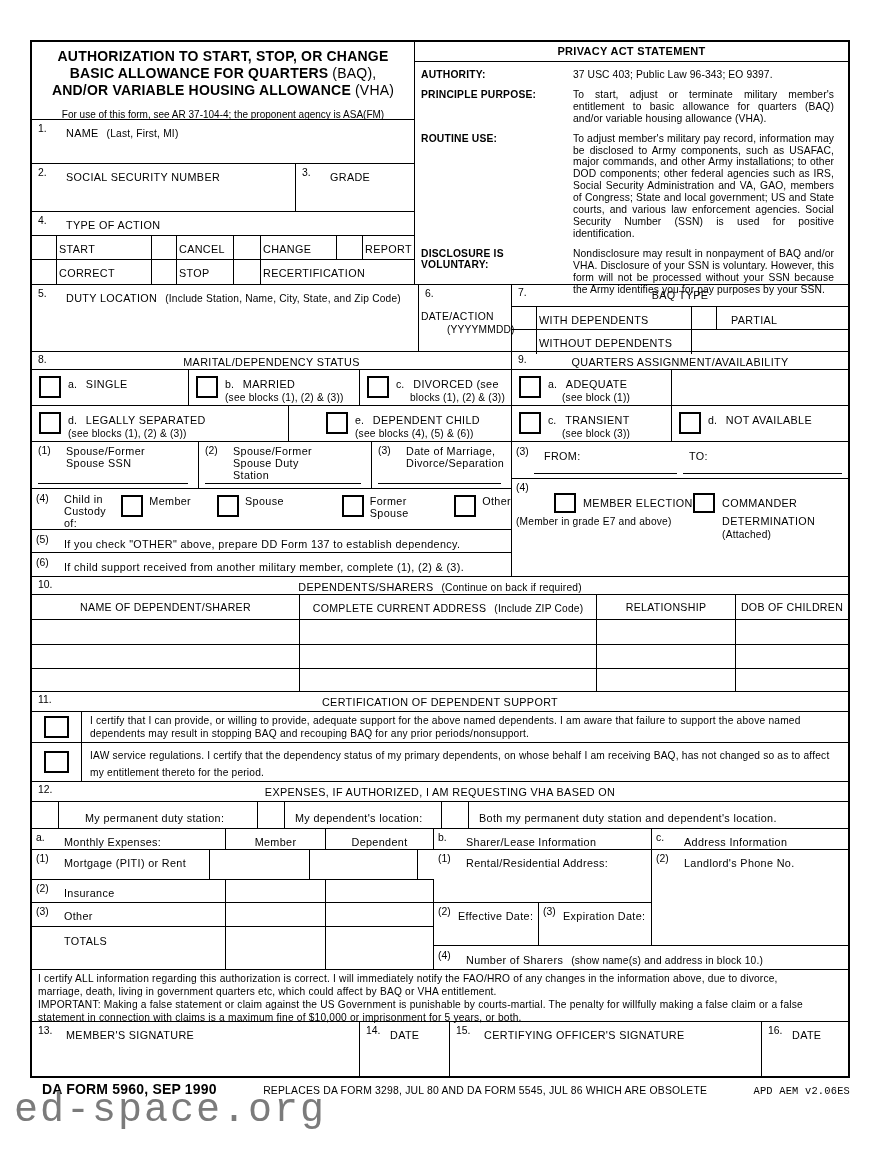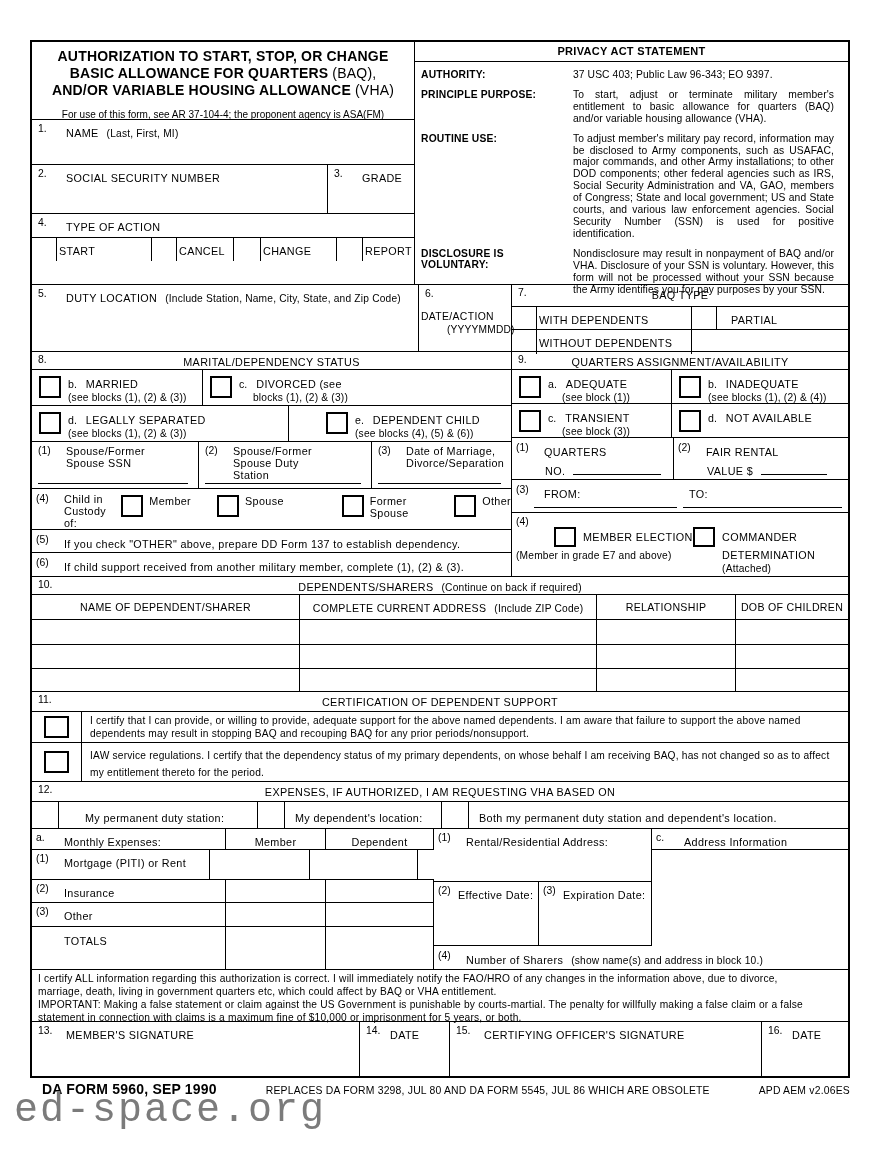--- a/index.html
+++ b/index.html
@@ -32,60 +32,68 @@
   .t1 { font-size:14px; font-weight:bold; letter-spacing:.2px; line-height:17px; }
   .t1 .nrm { font-weight:normal; }
   .tnote { font-size:10px; margin-top:10px; }
   .pv-grid { display:grid; grid-template-columns:152px 1fr; row-gap:8px; padding:7px 8px 0 6px; }
   .pv-lbl { font-size:10.3px; font-weight:bold; letter-spacing:.2px; }
   .pv-val { font-size:10.3px; line-height:11.9px; text-align:justify; letter-spacing:.1px; }
   .thdr { font-size:10.6px; letter-spacing:.3px; text-align:center; }
   .footer { position:absolute; left:30px; top:1081px; width:820px; display:flex; align-items:baseline; }
   .footer .fid { font-size:14px; font-weight:bold; margin-left:12px; letter-spacing:.2px; }
   .footer .frep { flex:1; text-align:center; font-size:10.4px; letter-spacing:.2px; }
-  .footer .fver { font-size:10.4px; letter-spacing:.2px; }
+  .footer .fver { font-size:10.4px; letter-spacing:.2px;font-family:Liberation Mono, monospace; }
   .watermark { position:absolute; left:14px; top:1088px; font-family:"Liberation Mono", monospace; font-size:40px; color:#7b7b7b; letter-spacing:2px; }
 </style>
 </head>
 <body>
 
 <div class="form">
 
   <div class="r bb" style="height:243px">
     <div class="col br" style="width:383px">
       <div class="title-block bb" style="height:78px">
         <div class="t1">AUTHORIZATION TO START, STOP, OR CHANGE</div>
         <div class="t1"><b>BASIC ALLOWANCE FOR QUARTERS</b><span class="nrm"> (BAQ),</span></div>
         <div class="t1"><b>AND/OR VARIABLE HOUSING ALLOWANCE</b><span class="nrm"> (VHA)</span></div>
         <div class="tnote">For use of this form, see AR 37-104-4; the proponent agency is ASA(FM)</div>
       </div>
       <div class="cell bb pad" style="height:45px">
         <span class="num">1.</span><span class="lbl">NAME</span><span class="hint">(Last, First, MI)</span>
       </div>
       <div class="r bb" style="height:49px">
-        <div class="cell br pad" style="width:296px">
+        <div class="cell br pad" style="width:264px">
           <span class="num">2.</span><span class="lbl">SOCIAL SECURITY NUMBER</span>
         </div>
         <div class="cell pad" style="flex:1">
           <span class="num">3.</span><span class="lbl">GRADE</span>
         </div>
       </div>
       <div class="col" style="flex:1">
         <div class="cell pad" style="height:23px">
           <span class="num">4.</span><span class="lbl">TYPE OF ACTION</span>
         </div>
         <div class="r bt" style="height:24px">
           <div class="cbcell" style="width:25px"></div>
           <div class="cell br pad" style="width:95px"><span class="lbl">START</span></div>
           <div class="cbcell" style="width:25px"></div>
           <div class="cell br pad" style="width:57px"><span class="lbl">CANCEL</span></div>
           <div class="cbcell" style="width:27px"></div>
           <div class="cell br pad" style="width:76px"><span class="lbl">CHANGE</span></div>
           <div class="cbcell" style="width:26px"></div>
           <div class="cell pad" style="flex:1"><span class="lbl">REPORT</span></div>
+        </div>
+        <div class="r bt" style="flex:1">
+          <div class="cbcell" style="width:25px"></div>
+          <div class="cell br pad" style="width:95px"><span class="lbl">CORRECT</span></div>
+          <div class="cbcell" style="width:25px"></div>
+          <div class="cell br pad" style="width:57px"><span class="lbl">STOP</span></div>
+          <div class="cbcell" style="width:27px"></div>
+          <div class="cell pad" style="flex:1"><span class="lbl">RECERTIFICATION</span></div>
         </div>
       </div>
     </div>
     <div class="col" style="flex:1">
       <div class="bb" style="height:20px; text-align:center; font-weight:bold; font-size:11px; letter-spacing:.3px; line-height:19px">PRIVACY ACT STATEMENT</div>
       <div class="pv-grid">
         <div class="pv-lbl">AUTHORITY:</div>
         <div class="pv-val" style="padding-right:6px">37 USC 403; Public Law 96-343; EO 9397.</div>
         <div class="pv-lbl">PRINCIPLE PURPOSE:</div>
         <div class="pv-val" style="padding-right:6px">To start, adjust or terminate military member's entitlement to basic allowance for quarters (BAQ) and/or variable housing allowance (VHA).</div>
@@ -122,20 +130,24 @@
       </div>
     </div>
   </div>
 
   <div class="r bb" style="height:225px">
     <div class="col br" style="width:480px">
       <div class="chdr bb" style="height:18px">
         <span class="num">8.</span><span class="lbl">MARITAL/DEPENDENCY STATUS</span>
       </div>
       <div class="r bb" style="height:36px">
+        <div class="opt br" style="width:157px">
+          <div class="sq"></div>
+          <div><span class="optl">a.</span><span class="lbl">SINGLE</span></div>
+        </div>
         <div class="opt br" style="width:171px">
           <div class="sq"></div>
           <div><span class="optl">b.</span><span class="lbl">MARRIED</span>
             <div class="note">(see blocks (1), (2) &amp; (3))</div></div>
         </div>
         <div class="opt" style="flex:1">
           <div class="sq"></div>
           <div><span class="optl">c.</span><span class="lbl">DIVORCED  (see</span>
             <div class="note" style="margin-left:14px">blocks (1), (2) &amp; (3))</div></div>
         </div>
@@ -188,45 +200,30 @@
     <div class="col" style="flex:1">
       <div class="chdr bb" style="height:18px">
         <span class="num">9.</span><span class="lbl">QUARTERS ASSIGNMENT/AVAILABILITY</span>
       </div>
       <div class="r bb" style="height:36px">
         <div class="opt br" style="width:160px">
           <div class="sq"></div>
           <div><span class="optl">a.</span><span class="lbl">ADEQUATE</span>
             <div class="note" style="margin-left:14px">(see block (1))</div></div>
         </div>
-        <div class="opt" style="flex:1">
-          <div class="sq"></div>
-          <div><span class="optl">b.</span><span class="lbl">INADEQUATE</span>
-            <div class="note">(see blocks (1), (2) &amp; (4))</div></div>
-        </div>
       </div>
       <div class="r bb" style="height:36px">
         <div class="opt br" style="width:160px">
           <div class="sq"></div>
           <div><span class="optl">c.</span><span class="lbl">TRANSIENT</span>
             <div class="note" style="margin-left:14px">(see block (3))</div></div>
         </div>
         <div class="opt" style="flex:1">
           <div class="sq"></div>
           <div><span class="optl">d.</span><span class="lbl">NOT AVAILABLE</span></div>
-        </div>
-      </div>
-      <div class="r bb" style="height:47px">
-        <div class="cell br" style="width:162px; padding-top:4px">
-          <span class="snum">(1)</span><span class="lbl">QUARTERS</span>
-          <div style="margin-left:33px; margin-top:1px"><span class="lbl">NO.</span><span class="uline" style="width:88px"></span></div>
-        </div>
-        <div class="cell" style="flex:1; padding-top:4px">
-          <span class="snum">(2)</span><span class="lbl">FAIR RENTAL</span>
-          <div style="margin-left:33px; margin-top:1px"><span class="lbl">VALUE $</span><span class="uline" style="width:66px"></span></div>
         </div>
       </div>
       <div class="r bb" style="height:37px; padding-top:4px">
         <span class="snum">(3)</span>
         <div class="cell" style="width:145px">
           <span class="lbl">FROM:</span>
           <div class="wl" style="left:-10px; right:12px"></div>
         </div>
         <div class="cell" style="flex:1">
           <span class="lbl">TO:</span>
@@ -339,28 +336,30 @@
         </div>
         <div class="r" style="flex:1">
           <div class="cell br" style="width:194px; padding:4px 0 0 32px"><span class="lbl">TOTALS</span></div>
           <div class="br" style="width:100px"></div>
           <div class="br" style="width:108px"></div>
         </div>
       </div>
       <div class="col" style="flex:1">
         <div class="r" style="flex:1">
           <div class="col br" style="width:218px">
+            <div class="cell bb" style="height:21px; padding-top:3px"><span class="snum">b.</span><span class="lbl">Sharer/Lease Information</span></div>
             <div class="cell bb" style="height:53px; padding-top:3px"><span class="snum">(1)</span><span class="lbl">Rental/Residential Address:</span></div>
             <div class="r" style="flex:1">
               <div class="cell br bb" style="width:105px; padding-top:3px"><span class="snum" style="min-width:24px">(2)</span><span class="lbl">Effective Date:</span></div>
               <div class="cell bb" style="flex:1; padding-top:3px"><span class="snum" style="min-width:24px">(3)</span><span class="lbl">Expiration Date:</span></div>
             </div>
           </div>
           <div class="col" style="flex:1">
             <div class="cell bb" style="height:21px; padding-top:3px"><span class="snum">c.</span><span class="lbl">Address Information</span></div>
+            <div class="cell bb" style="flex:1; padding-top:3px"><span class="snum">(2)</span><span class="lbl">Landlord's Phone No.</span></div>
           </div>
         </div>
         <div class="cell" style="height:23px; padding-top:4px">
           <span class="snum">(4)</span><span class="lbl">Number of Sharers</span><span class="hint">(show name(s) and address in block 10.)</span>
         </div>
       </div>
     </div>
   </div>
 
   <div class="col bb" style="height:52px; padding:3px 24px 0 6px">

